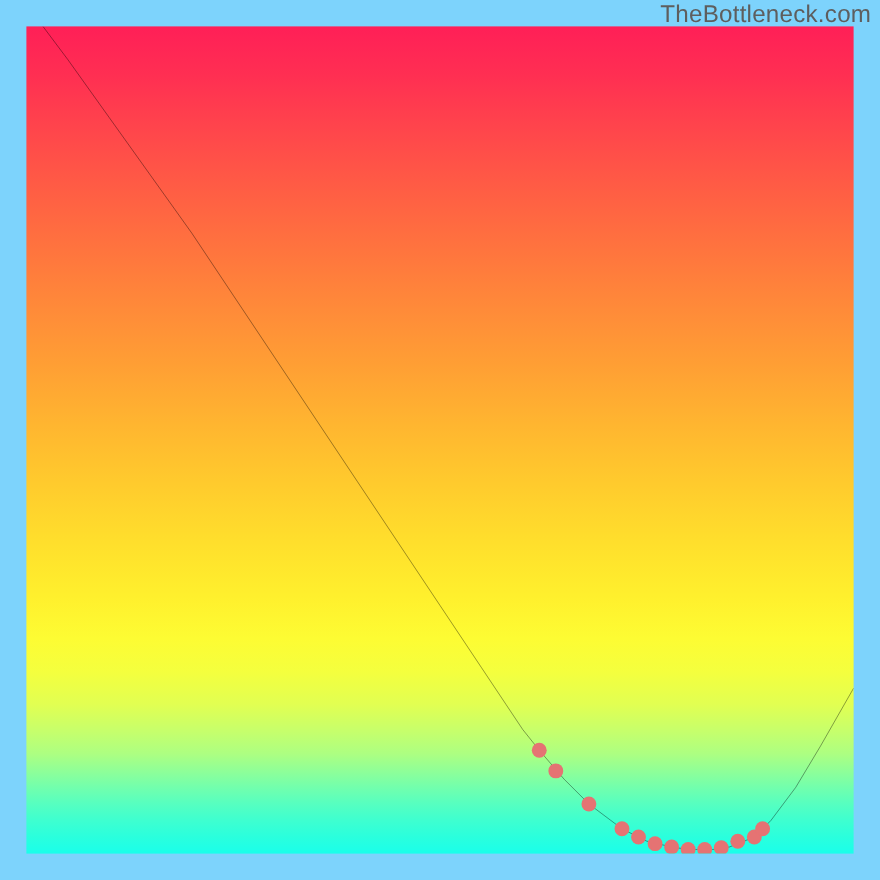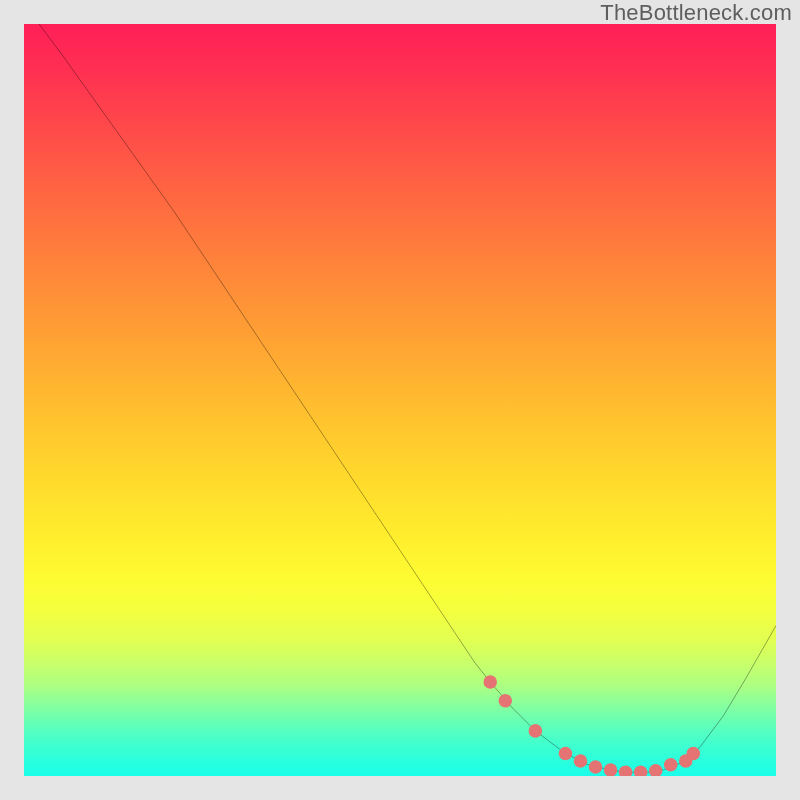--- a/index.html
+++ b/index.html
@@ -8,21 +8,21 @@
     background: #000;
     width: 800px;
     height: 800px;
     overflow: hidden;
     font-family: Arial, Helvetica, sans-serif;
   }
   .stage {
     position: relative;
     width: 800px;
     height: 800px;
-    background: #e5e5e5;
+    background: #7dd3fc;
   }
   .plot {
     position: absolute;
     left: 24px;
     top: 24px;
     width: 752px;
     height: 752px;
   }
   .gradient {
     position: absolute;

